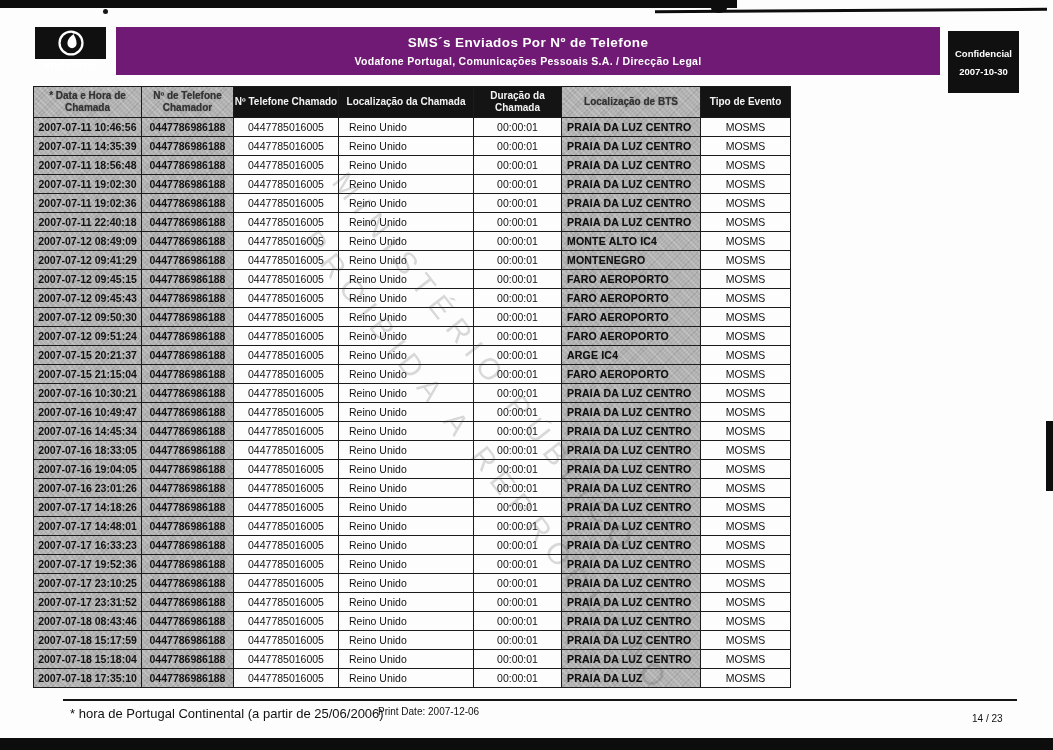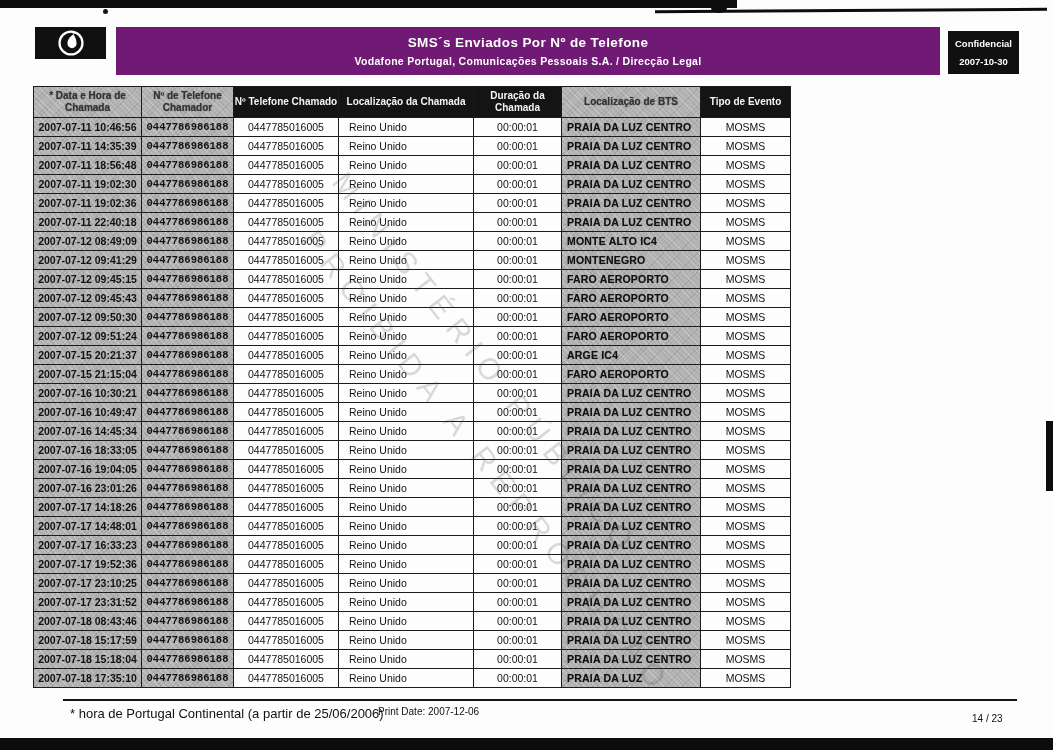--- a/index.html
+++ b/index.html
@@ -25,42 +25,42 @@
   .logo-box svg { margin-top:2px; }
   .logo-word { color:#fff; font-size:11.5px; font-weight:700; letter-spacing:.3px; margin-top:-2px; }
   .title-bar {
     position:absolute; left:116px; top:27px; width:824px; height:48px;
     background:#701a75; color:#fff; display:flex; flex-direction:column;
     align-items:center; justify-content:center; gap:5px;
   }
   .doc-title { font-size:13.5px; font-weight:700; letter-spacing:.4px; }
   .doc-subtitle { font-size:10.5px; font-weight:700; letter-spacing:.3px; }
   .conf-box {
-    position:absolute; left:948px; top:31px; width:71px; height:43px;
+    position:absolute; left:948px; top:31px; width:71px; height:62px;
     background:#101010; color:#fff; display:flex; flex-direction:column;
     align-items:center; justify-content:center; gap:7px;
   }
   .conf-box span { font-size:9.5px; font-weight:700; }
 
   
   .table-wrap { position:absolute; left:33px; top:86px; }
   table { border-collapse:collapse; table-layout:fixed; width:757px; }
   th, td { border:1.6px solid #1b1b1b; overflow:hidden; white-space:nowrap; }
   th { height:31px; font-size:10px; font-weight:700; text-align:center; white-space:normal; line-height:1.25; }
   td { height:19px; font-size:10.5px; text-align:center; }
   .gray {
     background-color:#b5b5b5;
     background-image:
       repeating-linear-gradient(45deg, rgba(255,255,255,.28) 0 1px, transparent 1px 4px),
       repeating-linear-gradient(135deg, rgba(0,0,0,.13) 0 1px, transparent 1px 3px);
   }
   th.dark { background:#141414; color:#f4f4f4; }
   th.grayh { color:#333; text-shadow:0 0 1.2px rgba(20,20,20,.55); }
   td.c0 { font-weight:700; }
-  td.c1 { font-weight:700;font-family:Liberation Mono, monospace; }
+  td.c1 { font-weight:700; }
   td.c3 { text-align:left; padding-left:10px; }
   td.c5 { text-align:left; padding-left:5px; font-weight:700; letter-spacing:.2px; text-shadow:0 0 .7px rgba(20,20,20,.5); }
 
   
   .wm {
     position:absolute; pointer-events:none; z-index:5;
     color:rgba(70,70,70,.20); font-size:30px; font-weight:400;
     letter-spacing:9px; white-space:nowrap; transform:rotate(52deg); transform-origin:left top;
   }
   .wm1 { left:352px; top:166px; }

